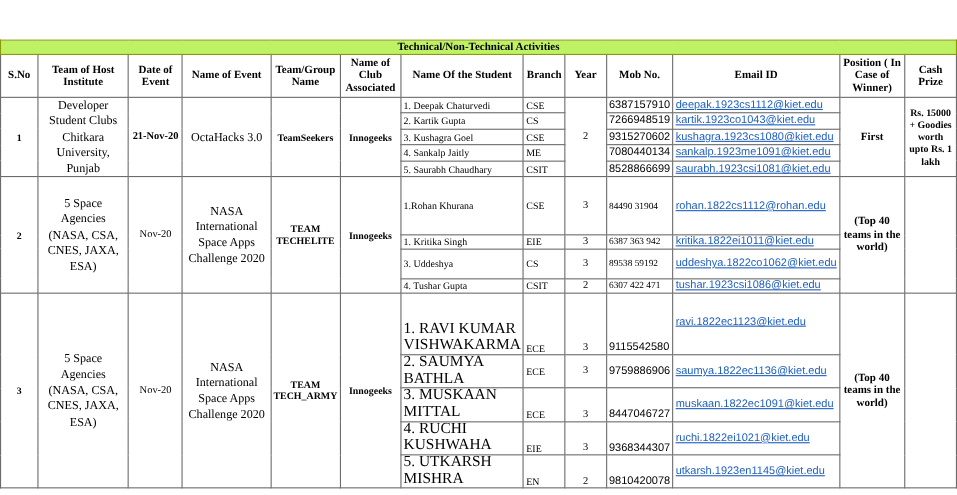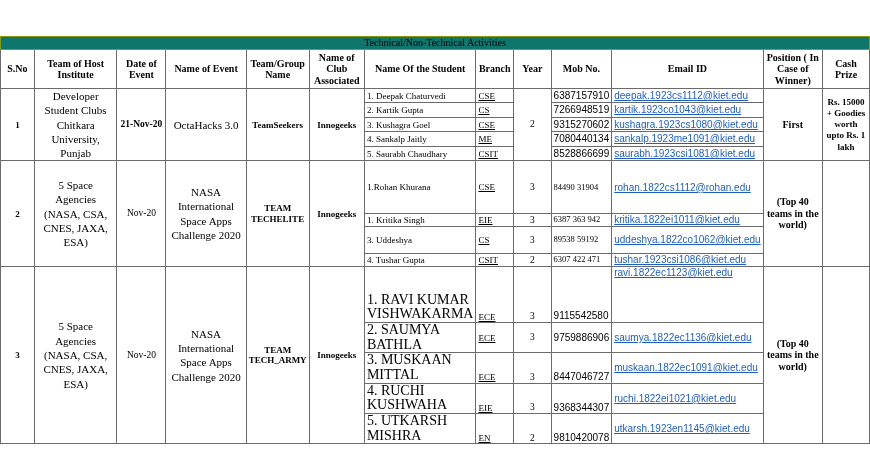--- a/index.html
+++ b/index.html
@@ -2,42 +2,42 @@
 <html><head>
 <meta charset="utf-8">
 <style>
   html, body { margin: 0; padding: 0; background: #ffffff; }
   body { width: 870px; height: 450px; position: relative; overflow: hidden;
          font-family: "Liberation Serif", "DejaVu Serif", serif; color: #000; }
   .sheet { position: absolute; left: 0; top: 36px; }
   table { border-collapse: collapse; table-layout: fixed; }
   td, th { border: 1px solid #6b6b6b; padding: 0 2px; font-size: 9.5px; line-height: 1.15;
            vertical-align: middle; text-align: center; overflow: hidden; }
-  .banner td { background: #0f766e; font-weight: normal; font-size: 10px; height: 12px;
+  .banner td { background: #bef264; font-weight: bold; font-size: 10px; height: 12px;
                border-color: #8a9a08; padding: 0; }
   .hdr th { height: 38px; font-weight: bold; font-size: 10px; background: #fff; }
   .sno { font-weight: bold; font-size: 9px; }
   .host { font-size: 11px; line-height: 1.3; text-align: center; }
   .event { font-size: 11px; line-height: 1.3; }
   .date { font-size: 9.5px; }
   .date.b { font-weight: bold; }
   .team { font-weight: bold; font-size: 9px; }
   .club { font-weight: bold; font-size: 9px; }
   .pos { font-weight: bold; font-size: 10px; margin-left: 20px; }
   .cash { font-weight: bold; font-size: 9px; line-height: 1.25; }
   .student { text-align: left; font-size: 9px; padding-left: 2px; }
-  .branch { text-align: left; font-size: 9px; text-decoration: underline; }
+  .branch { text-align: left; font-size: 9px; }
   .year { font-size: 9.5px; }
   .mob { text-align: left; font-size: 10px; font-family: "Liberation Sans", sans-serif; }
   .mob.small { font-size: 8.5px; font-family: "Liberation Serif", serif; }
   .email { text-align: left; font-size: 10px; font-family: "Liberation Sans", "DejaVu Sans", sans-serif; }
   .email a { color: #1f5fbf; text-decoration: underline; }
   .upper { font-size: 14px; line-height: 1.05; }
   .bottom-align { vertical-align: bottom; }
-  .top-pad { vertical-align: top; padding-top: 0; }
+  .top-pad { vertical-align: top; padding-top: 20px; }
 </style>
 </head>
 <body>
 
 <div class="sheet">
 <table>
   <colgroup>
     <col style="width:37px">
         <col style="width:93px">
         <col style="width:56px">

